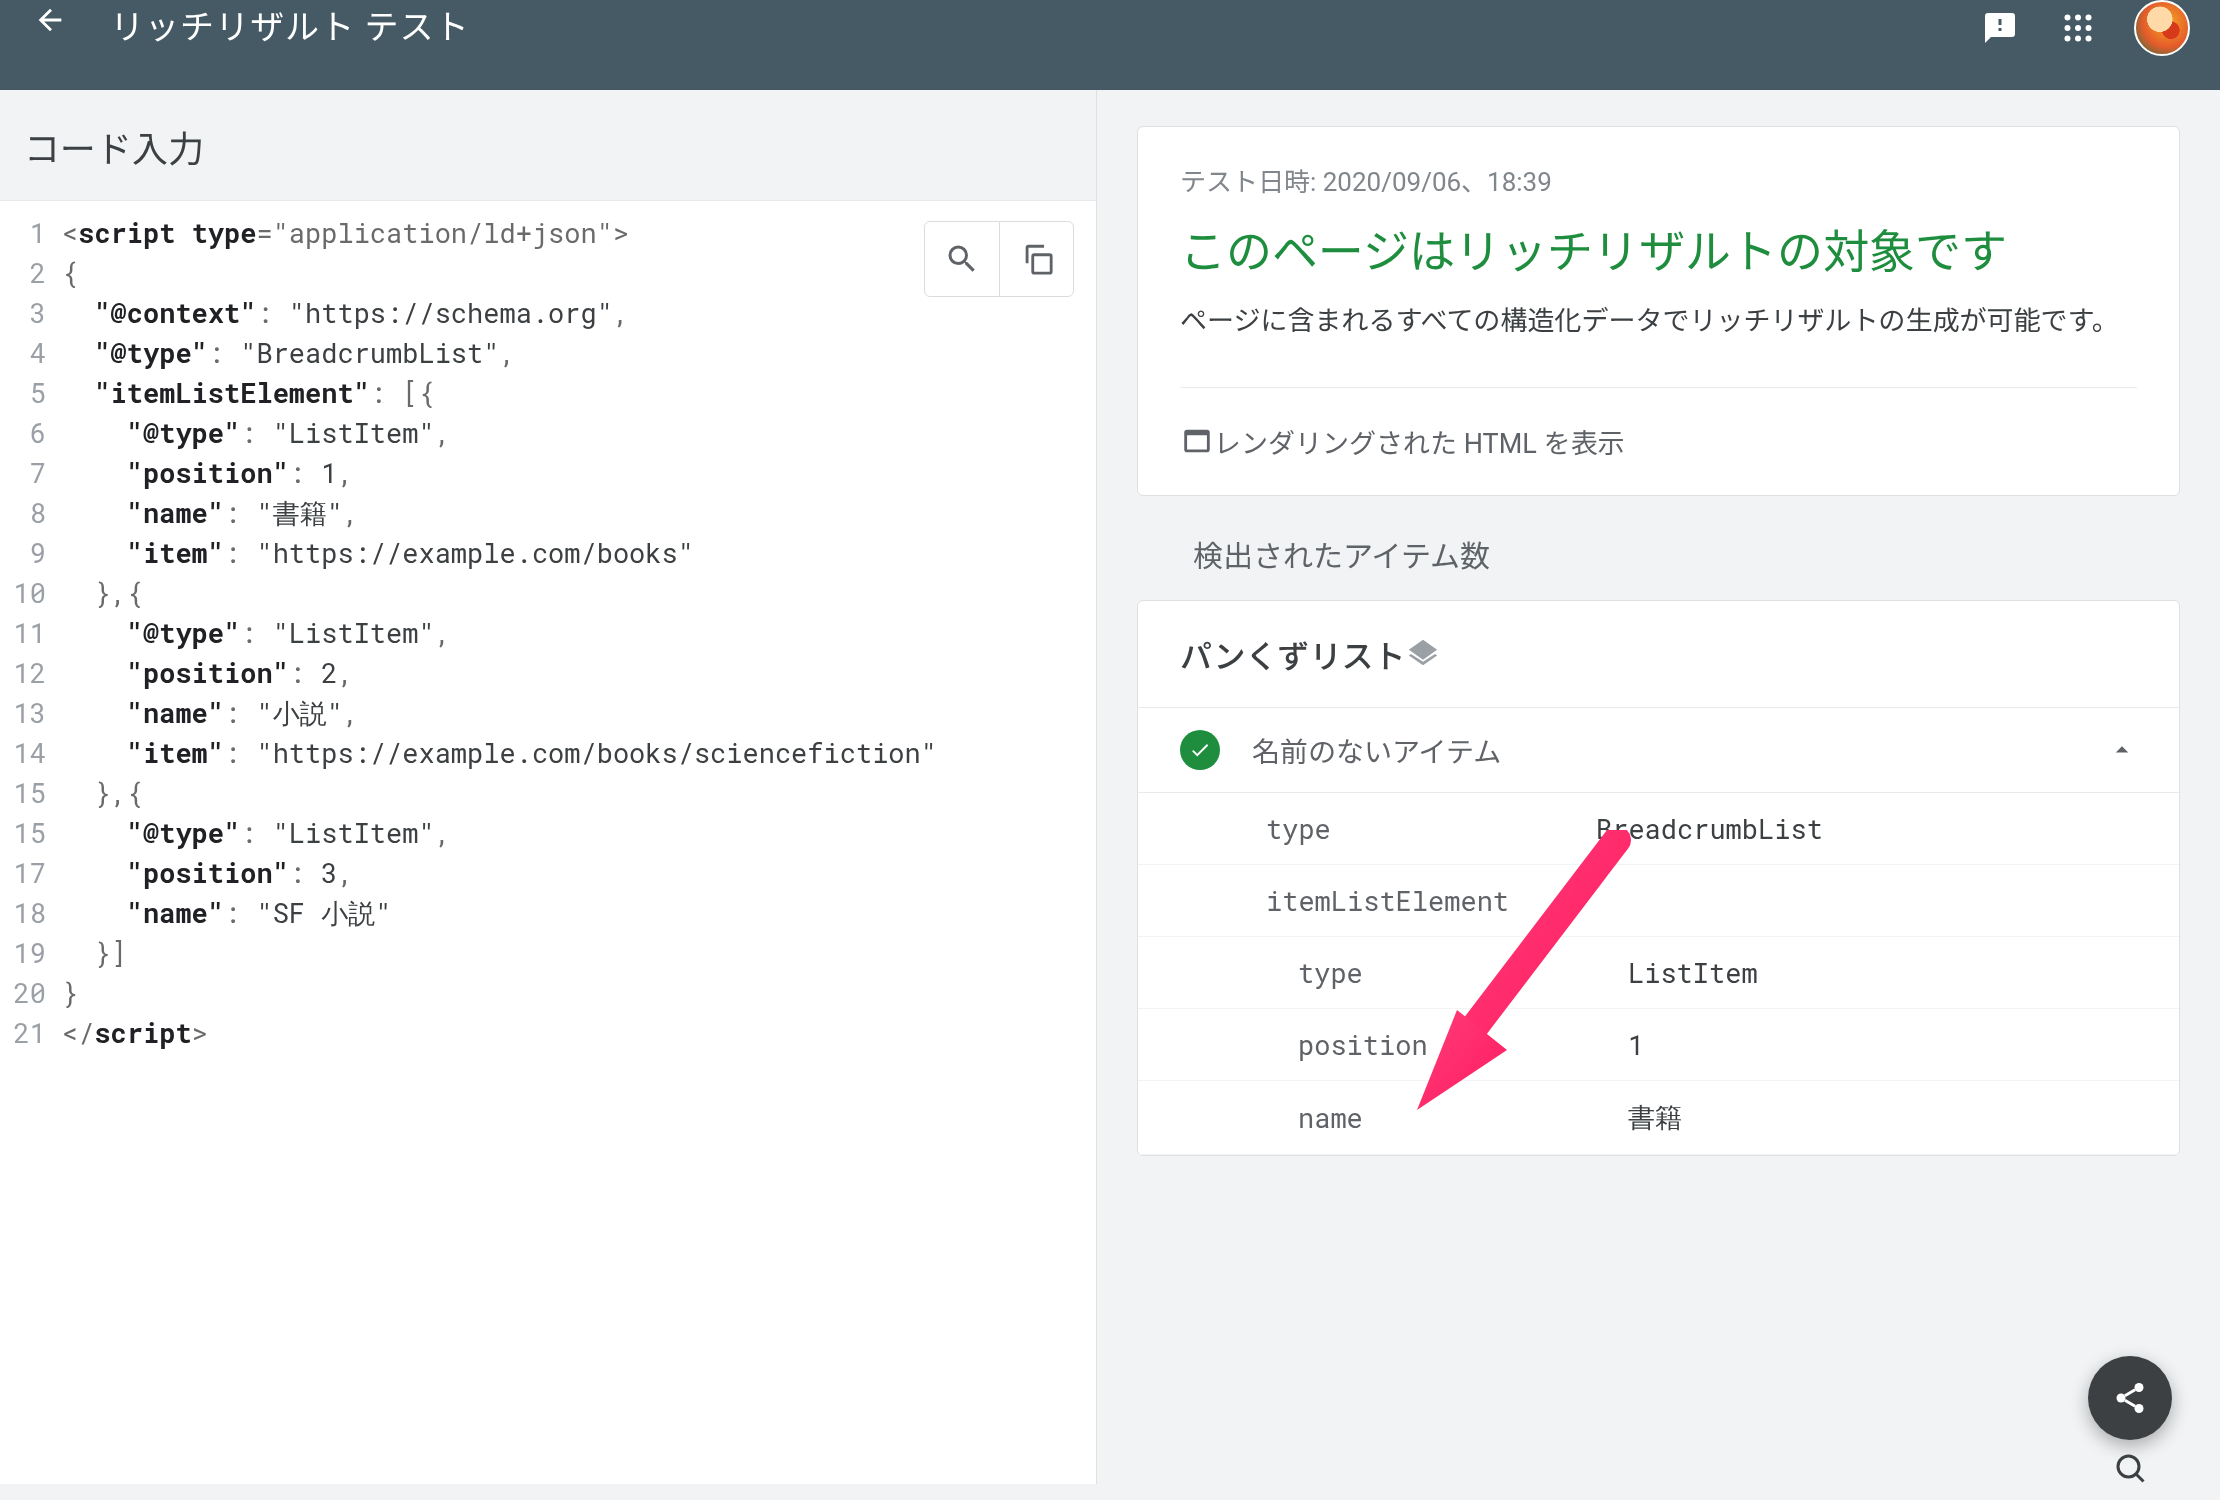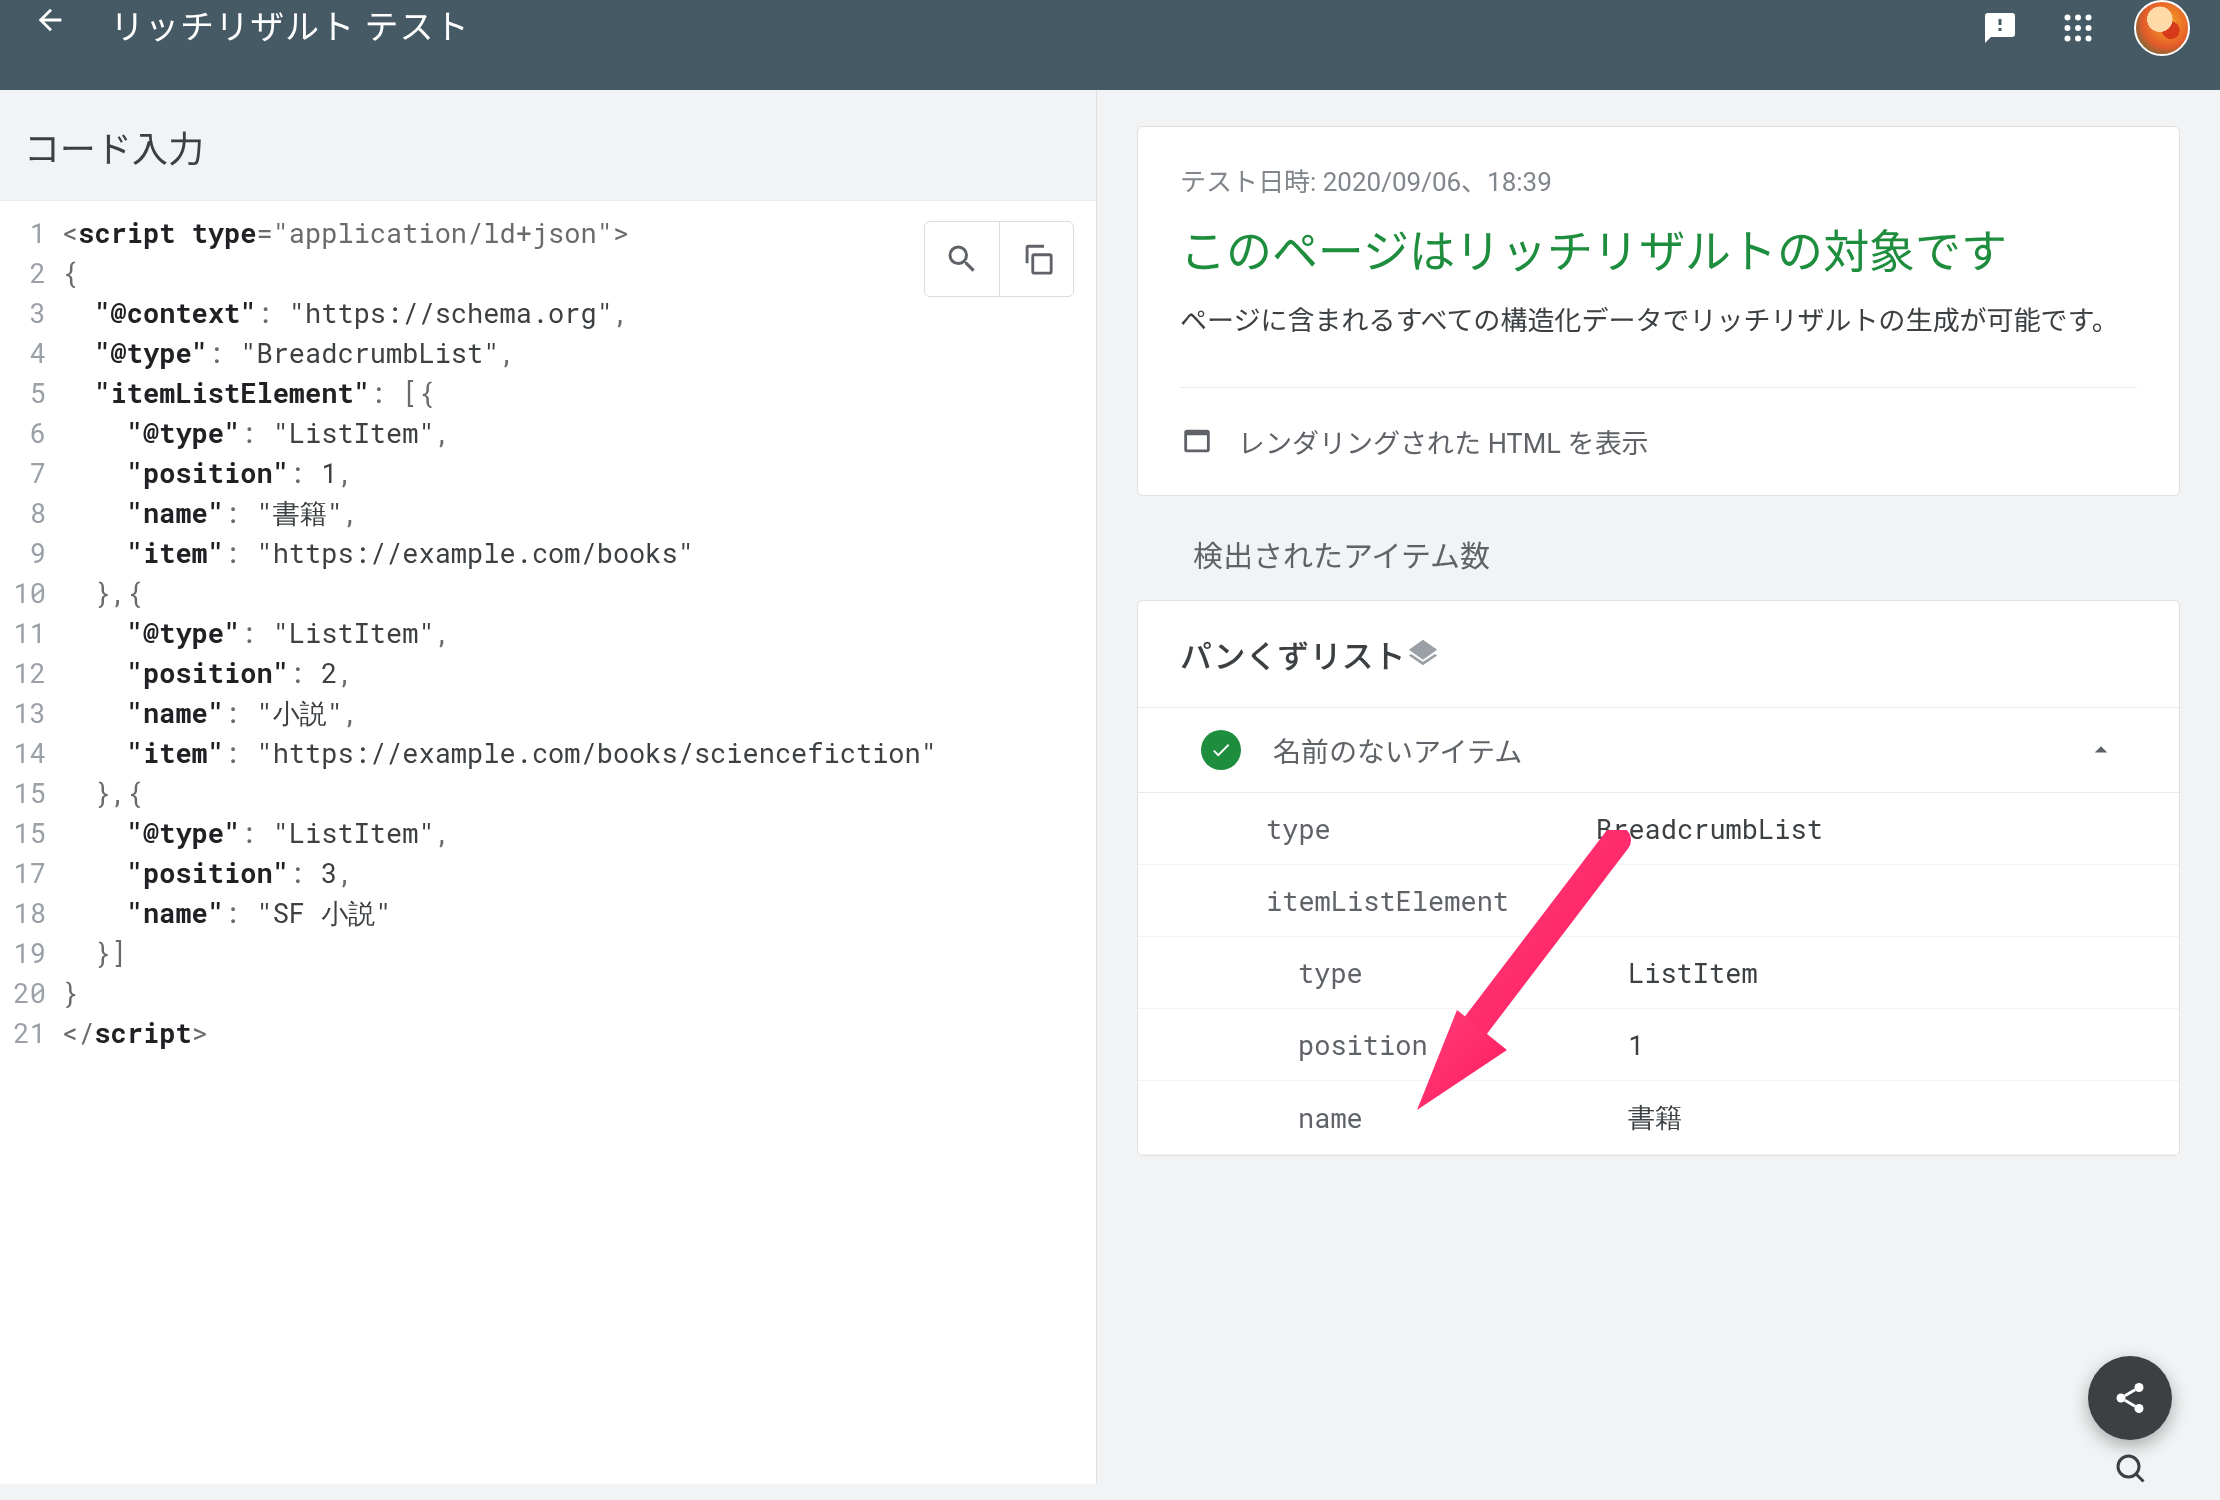--- a/index.html
+++ b/index.html
@@ -123,21 +123,21 @@
     line-height:1.5;
     margin-top:20px;
   }
   .result-desc {
     font-size:27px;
     color:#3c4043;
     line-height:1.55;
     margin-top:14px;
   }
   .render-row {
-    display:flex; align-items:center; gap:24px;
+    display:flex; align-items:center; 
     margin-top:44px;
     border-top:1px solid #e8eaed;
     padding: 34px 0 34px 0;
     color:#5f6368;
     font-size:27px;
     cursor:pointer;
   }
 
   .section-label {
     color:#5f6368; font-size:30px;
@@ -154,21 +154,21 @@
   .items-header {
     display:flex; align-items:center; 
     padding: 30px 42px;
     border-bottom:1px solid #e8eaed;
     font-size:32px;
     font-weight:500;
     color:#3c4043;
   }
   .item-row {
     display:flex; align-items:center;
-    padding: 22px 63px;
+    padding: 22px 42px;
     border-bottom:1px solid #e8eaed;
     gap: 32px;
     cursor:pointer;
   }
   .status-dot {
     width:40px;height:40px;border-radius:50%;background:#1e8e3e;
     display:flex;align-items:center;justify-content:center;color:#fff;flex-shrink:0;
   }
   .item-label { color:#5f6368; font-size:28px; flex:1; }
   .kv-row {

